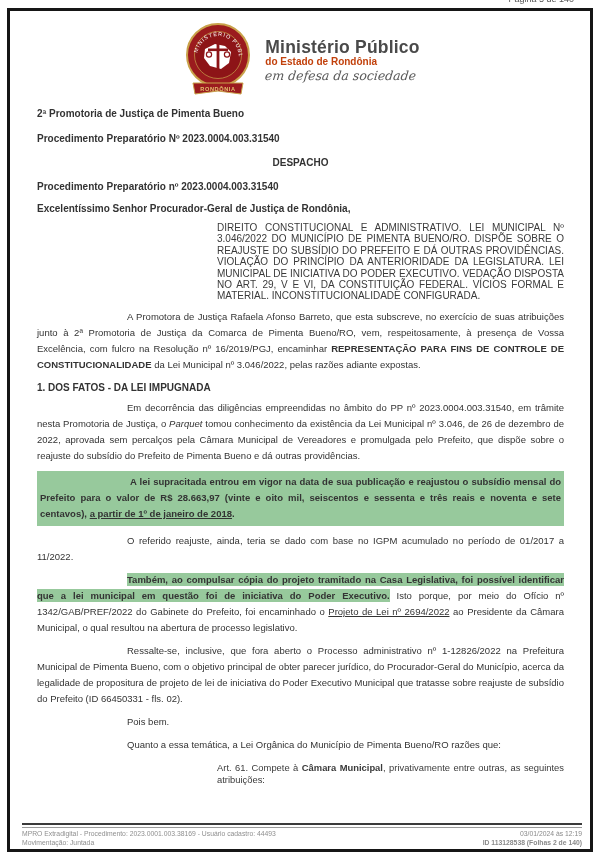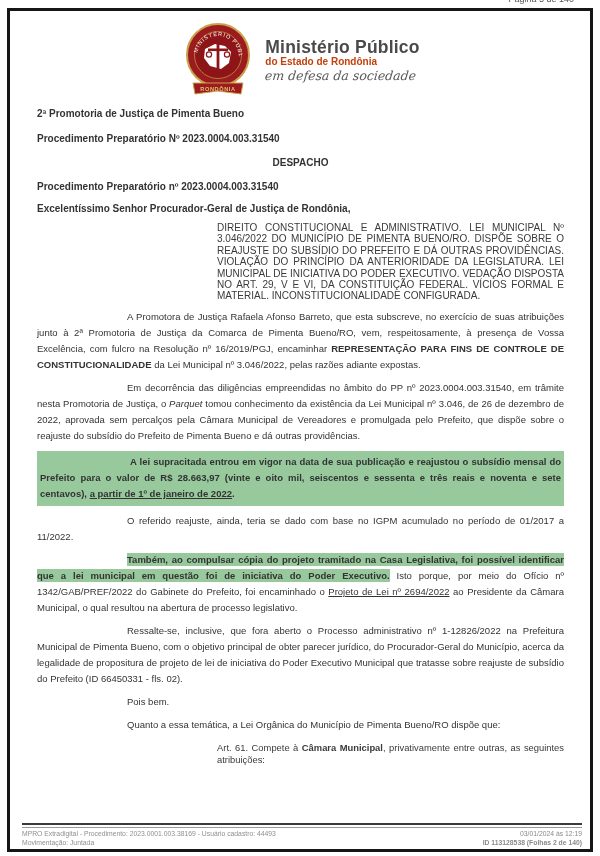--- a/index.html
+++ b/index.html
@@ -89,36 +89,37 @@
 
       <div class="line-bold proc-line">Procedimento Preparatório nº 2023.0004.003.31540</div>
 
       <div class="line-bold salutation">Excelentíssimo Senhor Procurador-Geral de Justiça de Rondônia,</div>
 
 
       <div class="ementa">DIREITO CONSTITUCIONAL E ADMINISTRATIVO. LEI MUNICIPAL Nº 3.046/2022 DO MUNICÍPIO DE PIMENTA BUENO/RO. DISPÕE SOBRE O REAJUSTE DO SUBSÍDIO DO PREFEITO E DÁ OUTRAS PROVIDÊNCIAS. VIOLAÇÃO DO PRINCÍPIO DA ANTERIORIDADE DA LEGISLATURA. LEI MUNICIPAL DE INICIATIVA DO PODER EXECUTIVO. VEDAÇÃO DISPOSTA NO ART. 29, V E VI, DA CONSTITUIÇÃO FEDERAL. VÍCIOS FORMAL E MATERIAL. INCONSTITUCIONALIDADE CONFIGURADA.</div>
 
       <p class="para"><span>A Promotora de Justiça Rafaela Afonso Barreto, que esta subscreve, no exercício de suas atribuições junto à 2ª Promotoria de Justiça da Comarca de Pimenta Bueno/RO, vem, respeitosamente, à presença de Vossa Excelência, com fulcro na Resolução nº 16/2019/PGJ, encaminhar </span><span class="b">REPRESENTAÇÃO PARA FINS DE CONTROLE DE CONSTITUCIONALIDADE</span><span> da Lei Municipal nº 3.046/2022, pelas razões adiante expostas.</span></p>
 
+      <div class="section-title">1. DOS FATOS - DA LEI IMPUGNADA</div>
 
       <p class="para"><span>Em decorrência das diligências empreendidas no âmbito do PP nº 2023.0004.003.31540, em trâmite nesta Promotoria de Justiça, o </span><span class="i">Parquet</span><span> tomou conhecimento da existência da Lei Municipal nº 3.046, de 26 de dezembro de 2022, aprovada sem percalços pela Câmara Municipal de Vereadores e promulgada pelo Prefeito, que dispõe sobre o reajuste do subsídio do Prefeito de Pimenta Bueno e dá outras providências.</span></p>
 
       <div class="hl-block">
-        <p class="para"><span>A lei supracitada entrou em vigor na data de sua publicação e reajustou o subsídio mensal do Prefeito para o valor de R$ 28.663,97 (vinte e oito mil, seiscentos e sessenta e três reais e noventa e sete centavos), </span><span class="u">a partir de 1º de janeiro de 2022</span><span>.</span></p>
+        <p class="para"><span>A lei supracitada entrou em vigor na data de sua publicação e reajustou o subsídio mensal do Prefeito para o valor de R$ 28.663,97 (vinte e oito mil, seiscentos e sessenta e três reais e noventa e sete centavos), </span><span class="u">a partir de 1º de janeiro de 2018</span><span>.</span></p>
       </div>
 
       <p class="para">O referido reajuste, ainda, teria se dado com base no IGPM acumulado no período de 01/2017 a 11/2022.</p>
 
       <p class="para"><mark class="hl b">Também, ao compulsar cópia do projeto tramitado na Casa Legislativa, foi possível identificar que </mark><mark class="hl b">a lei municipal em questão foi de iniciativa do Poder Executivo.</mark><span> Isto porque, por meio do Ofício nº 1342/GAB/PREF/2022 do Gabinete do Prefeito, foi encaminhado o </span><span class="u">Projeto de Lei nº 2694/2022</span><span> ao Presidente da Câmara Municipal, o qual resultou na abertura de processo legislativo.</span></p>
 
       <p class="para">Ressalte-se, inclusive, que fora aberto o Processo administrativo nº 1-12826/2022 na Prefeitura Municipal de Pimenta Bueno, com o objetivo principal de obter parecer jurídico, do Procurador-Geral do Município, acerca da legalidade de propositura de projeto de lei de iniciativa do Poder Executivo Municipal que tratasse sobre reajuste de subsídio do Prefeito (ID 66450331 - fls. 02).</p>
 
       <p class="para">Pois bem.</p>
 
-      <p class="para">Quanto a essa temática, a Lei Orgânica do Município de Pimenta Bueno/RO dispõe que:</p>
+      <p class="para">Quanto a essa temática, a Lei Orgânica do Município de Pimenta Bueno/RO razões que:</p>
 
 
       <div class="quote"><span>Art. 61. Compete à </span><span class="b">Câmara Municipal</span><span>, privativamente entre outras, as seguintes atribuições:</span></div>
 
     </div>
 
     <div class="footer">
       <div class="footer-rule"></div>
       <div class="footer-rows">
         <div class="footer-col">

